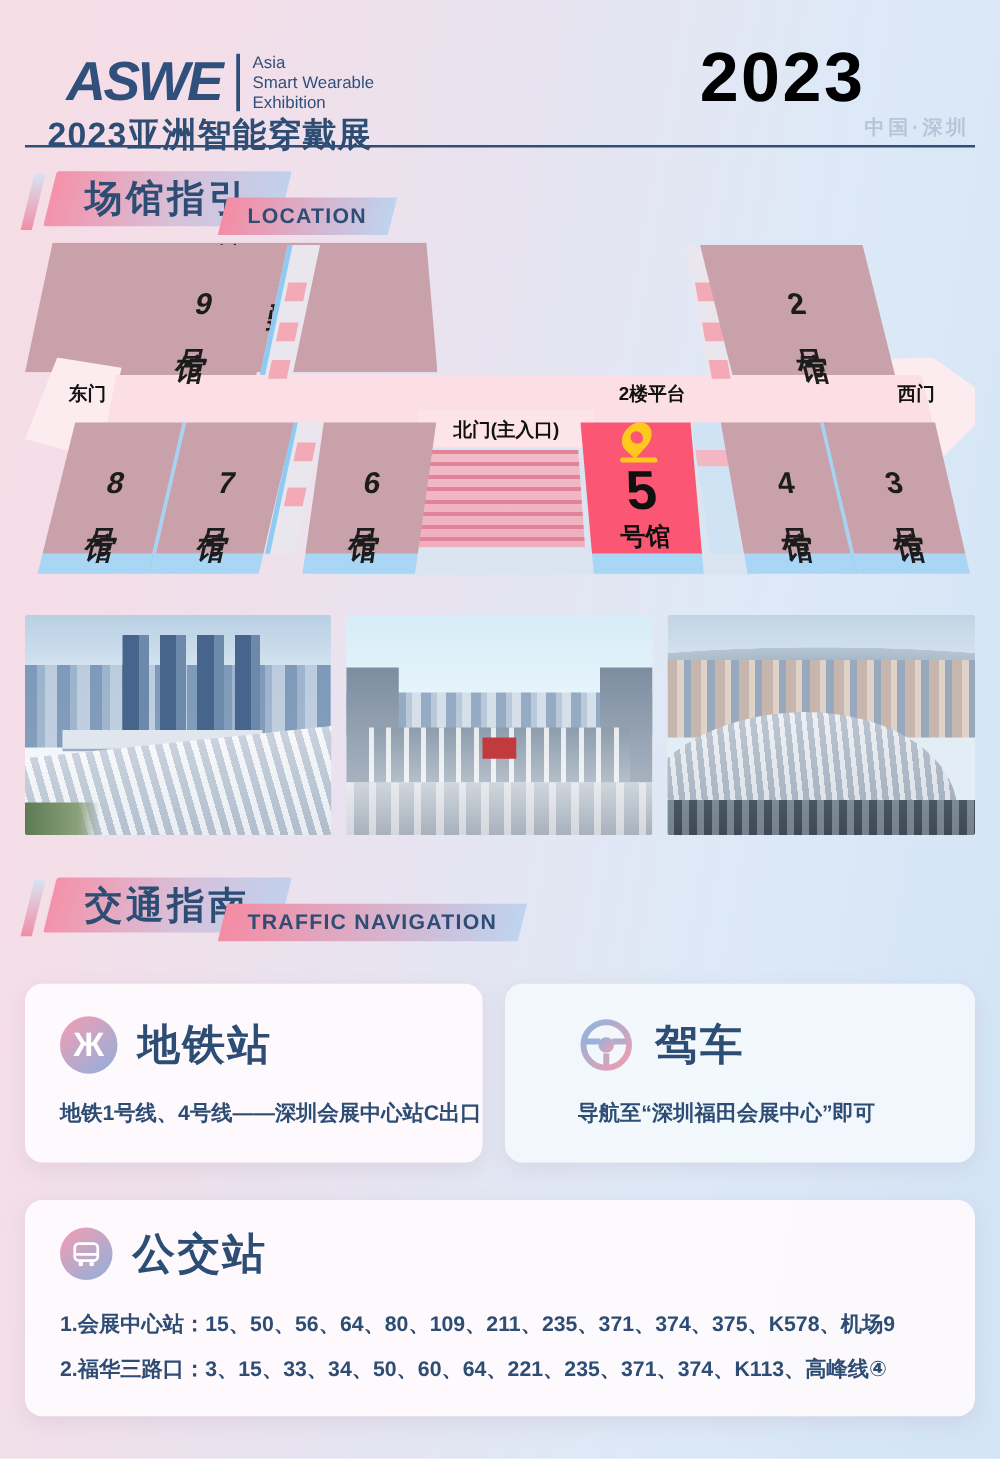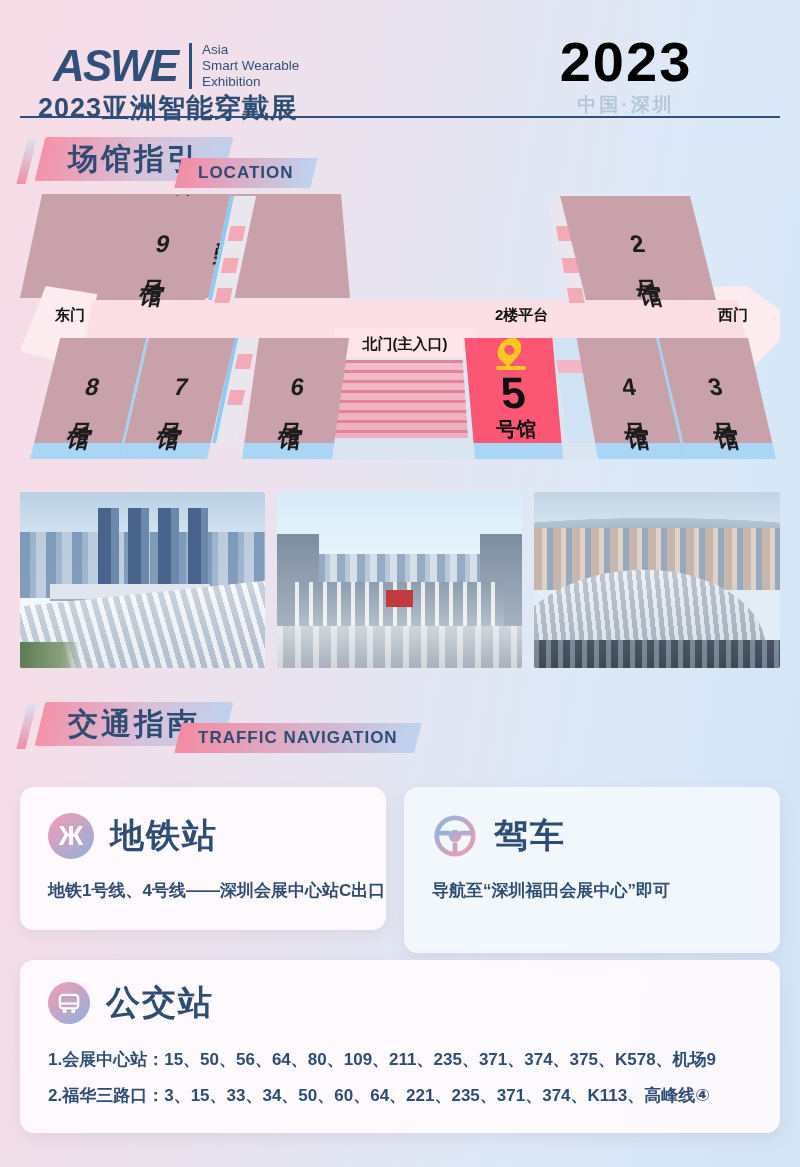--- a/index.html
+++ b/index.html
@@ -14,21 +14,21 @@
 
   
   .brand-row { left:38px; top:42px; display:flex; align-items:center;margin-left:15px; }
   .logo { font-size:44px; font-weight:900; font-style:italic; color:#30507b; letter-spacing:-2px; line-height:1; }
   .logo-div { width:3px; height:46px; background:#30507b; margin:0 10px 0 12px; }
   .logo-tag { display:flex; flex-direction:column; justify-content:center; }
   .logo-tag span { font-size:13.5px; font-weight:400; color:#30507b; line-height:1.2; }
   .brand-sub { left:38px; top:90px; font-size:27px; font-weight:800; color:#2e4d74; letter-spacing:1px; }
   .header-rule { left:20px; top:116px; width:760px; height:2px; background:#2f4f7b; }
   .year { right:24px; top:34px; width:300px; text-align:center; font-size:56px; font-weight:700; color:#000000; letter-spacing:2px; line-height:1; }
-  .place { right:24px; top:92px; width:300px; text-align:center; font-size:19px; font-weight:600; color:#b5c6da; letter-spacing:3px; }
+  .place { right:24px; top:92px; width:300px; text-align:right; font-size:16px; font-weight:600; color:#b5c6da; letter-spacing:3px; }
 
   
   .sec { left:0; width:100%; height:60px; }
   .sec-accent { position:absolute; left:22px; top:2px; width:9px; height:45px; transform:skewX(-14deg);
     background:linear-gradient(180deg,#d9e2f2,#f18ea5); }
   .sec-main { position:absolute; left:40px; top:0; height:44px; padding:0 28px; transform:skewX(-14deg);
     background:linear-gradient(95deg,rgba(244,141,165,.95),rgba(213,189,216,.9) 55%,rgba(185,207,238,.88)); border-radius:2px;
     display:flex; align-items:center; }
   .sec-main span { transform:skewX(14deg); font-size:30px; font-weight:800; color:#2e4d74; letter-spacing:3px; }
   .sec-tag { position:absolute; left:178px; top:21px; height:30px; padding:0 20px; transform:skewX(-14deg);
@@ -242,21 +242,21 @@
 <div class="abs card" style="left:20px; top:787px; width:366px; height:143px;">
   <div class="card-head">
     <span class="icon-circle">
         <span class="metro-glyph">Ж</span>
       </span>
     <span class="card-title">地铁站</span>
   </div>
   <div class="card-desc">地铁1号线、4号线——深圳会展中心站C出口</div>
 </div>
 
-<div class="abs card" style="left:404px; top:787px; width:376px; height:166px; background:rgba(243,248,252,.92);">
+<div class="abs card" style="left:404px; top:787px; width:376px; height:143px; background:rgba(243,248,252,.92);padding-left:30px;">
   <div class="card-head">
     <span style="width:46px; height:46px; flex:0 0 auto;">
       <svg width="46" height="46" viewBox="0 0 48 48">
         <defs>
             <linearGradient id="gw" x1="0" y1="0" x2="1" y2="1">
           <stop offset="0" stop-color="#8fb4e0"></stop>
               <stop offset="1" stop-color="#f29cae"></stop>
         </linearGradient>
           </defs>
         <circle cx="24" cy="24" r="19" fill="none" stroke="url(#gw)" stroke-width="5"></circle>

